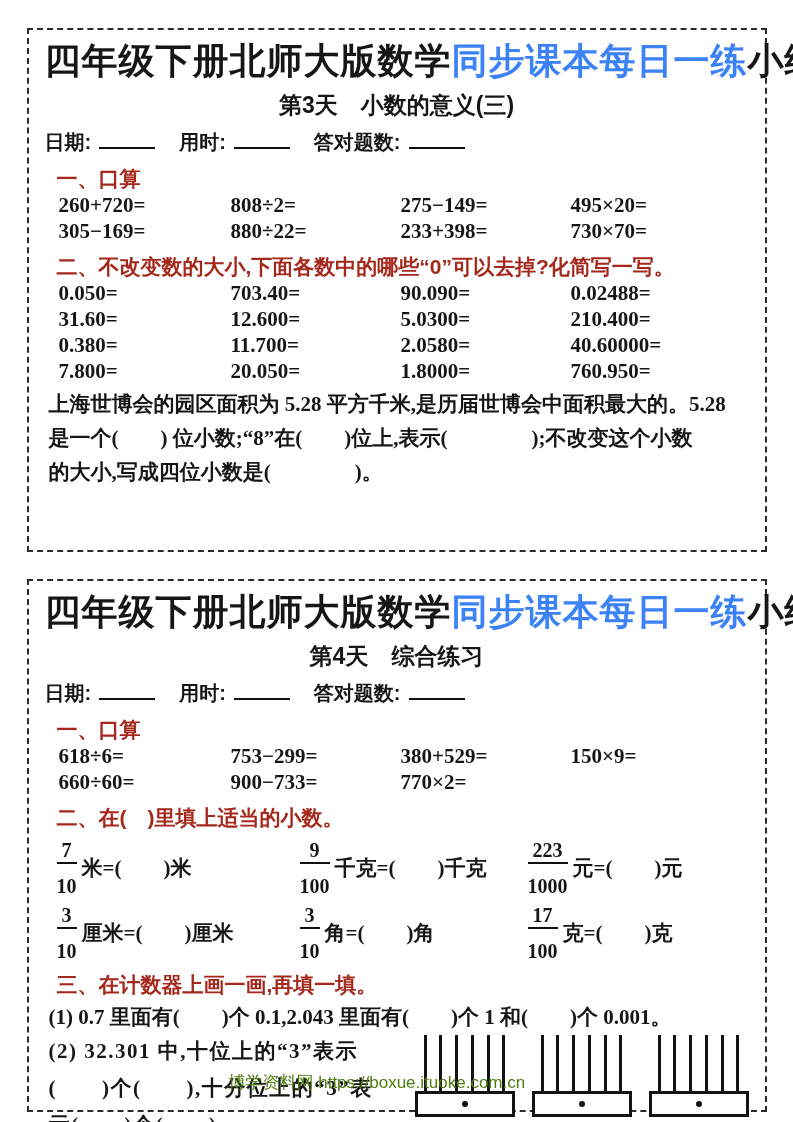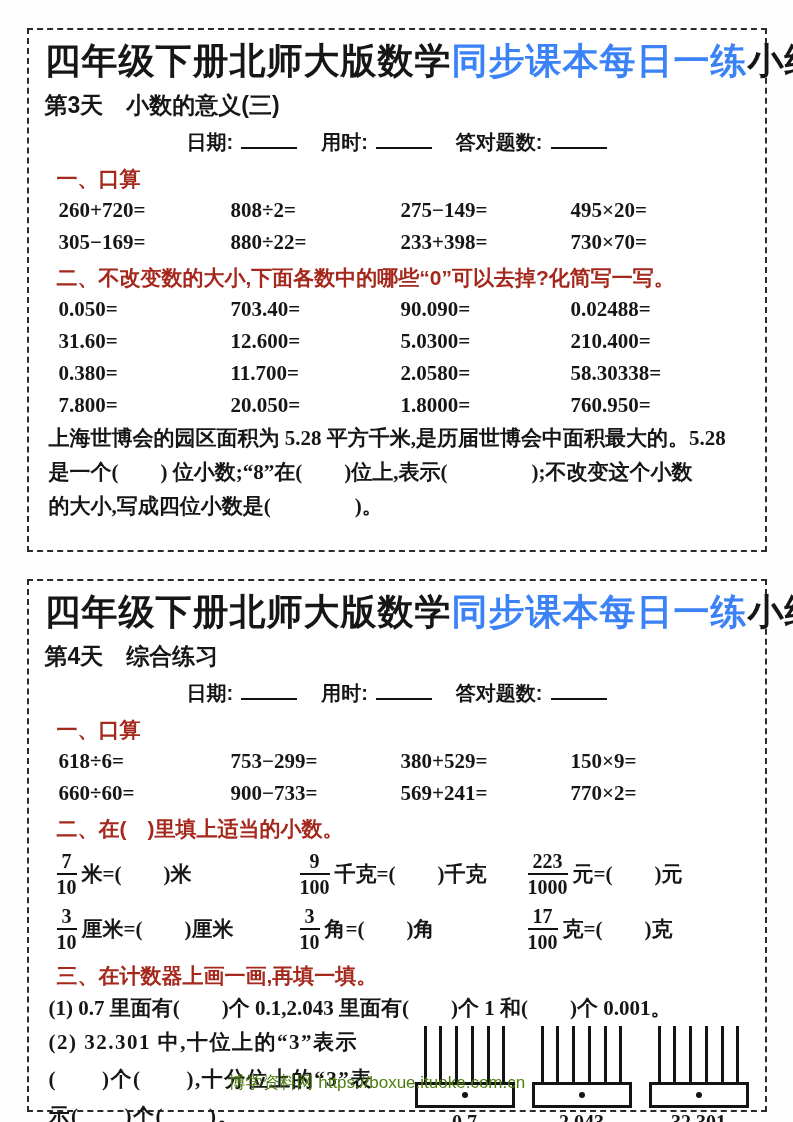--- a/index.html
+++ b/index.html
@@ -26,28 +26,27 @@
     font-family: "Liberation Sans", sans-serif;
     font-weight: 900;
     font-size: 36px;
     letter-spacing: 1px;
     line-height: 1.3;
     white-space: nowrap;
   }
   .title .red { color: #3b82f6; }
 
   .subtitle {
-    text-align: left;
+    text-align: center;
     font-family: "Liberation Sans", sans-serif;
     font-weight: bold;
     font-size: 23px;
     margin-top: 5px;
   }
   .meta {
-    text-align: center;
     font-family: "Liberation Sans", sans-serif;
     font-weight: bold;
     font-size: 20px;
     margin-top: 8px;
   }
   .meta .blank {
     display: inline-block;
     width: 56px;
     height: 16px;
     border-bottom: 2px solid #111;
@@ -60,23 +59,22 @@
     font-weight: bold;
     font-size: 21px;
     color: #a5281c;
     margin-top: 9px;
     padding-left: 12px;
     white-space: nowrap;
   }
   .grid4 {
     display: grid;
     grid-template-columns: 172px 170px 170px 1fr;
-    row-gap: 7px;
+    row-gap: 1px;
     padding-left: 14px;
-    margin-top: 5px;
     font-size: 21px;
     font-weight: bold;
   }
   .para {
     font-size: 21px;
     font-weight: bold;
     line-height: 34px;
     margin-top: 3px;
     padding-left: 4px;
     white-space: nowrap;
@@ -91,21 +89,21 @@
   }
   .fitem { display: flex; align-items: center; font-weight: bold; font-size: 21px; }
   .frac {
     text-align: center;
     font-size: 20px;
     line-height: 1.1;
     margin-right: 5px;
     font-weight: bold;
   }
   .frac .num { display: block; border-bottom: 2px solid #111; padding: 0 4px 1px; }
-  .frac .den { display: block; padding-top: 1px; }
+  .frac .den { display: block; padding-top: 1px; margin-top: 10px; }
 
   .q1-line {
     font-size: 21px;
     font-weight: bold;
     margin-top: 4px;
     padding-left: 4px;
     white-space: nowrap;
     font-family: Liberation Serif, serif;
   }
   .bottom-flex { display: flex; margin-top: 2px; }
@@ -169,21 +167,21 @@
     <span>703.40=</span>
     <span>90.090=</span>
     <span>0.02488=</span>
     <span>31.60=</span>
     <span>12.600=</span>
     <span>5.0300=</span>
     <span>210.400=</span>
     <span>0.380=</span>
     <span>11.700=</span>
     <span>2.0580=</span>
-    <span>58.30338=</span>
+    <span>40.60000=</span>
     <span>7.800=</span>
     <span>20.050=</span>
     <span>1.8000=</span>
     <span>760.950=</span>
   </div>
 
   <div class="para">
     <div>上海世博会的园区面积为 5.28 平方千米,是历届世博会中面积最大的。5.28</div>
     <div>是一个(　　) 位小数;“8”在(　　)位上,表示(　　　　);不改变这个小数</div>
     <div>的大小,写成四位小数是(　　　　)。</div>
@@ -200,21 +198,20 @@
   </div>
 
   <div class="sec-head">一、口算</div>
   <div class="grid4">
     <span>618÷6=</span>
     <span>753−299=</span>
     <span>380+529=</span>
     <span>150×9=</span>
     <span>660÷60=</span>
     <span>900−733=</span>
-    <span>569+241=</span>
     <span>770×2=</span>
   </div>
 
   <div class="sec-head">二、在(　)里填上适当的小数。</div>
   <div class="frac-row">
     <span class="fitem">
       <span class="frac">
           <span class="num">7</span>
           <span class="den">10</span>
         </span>

